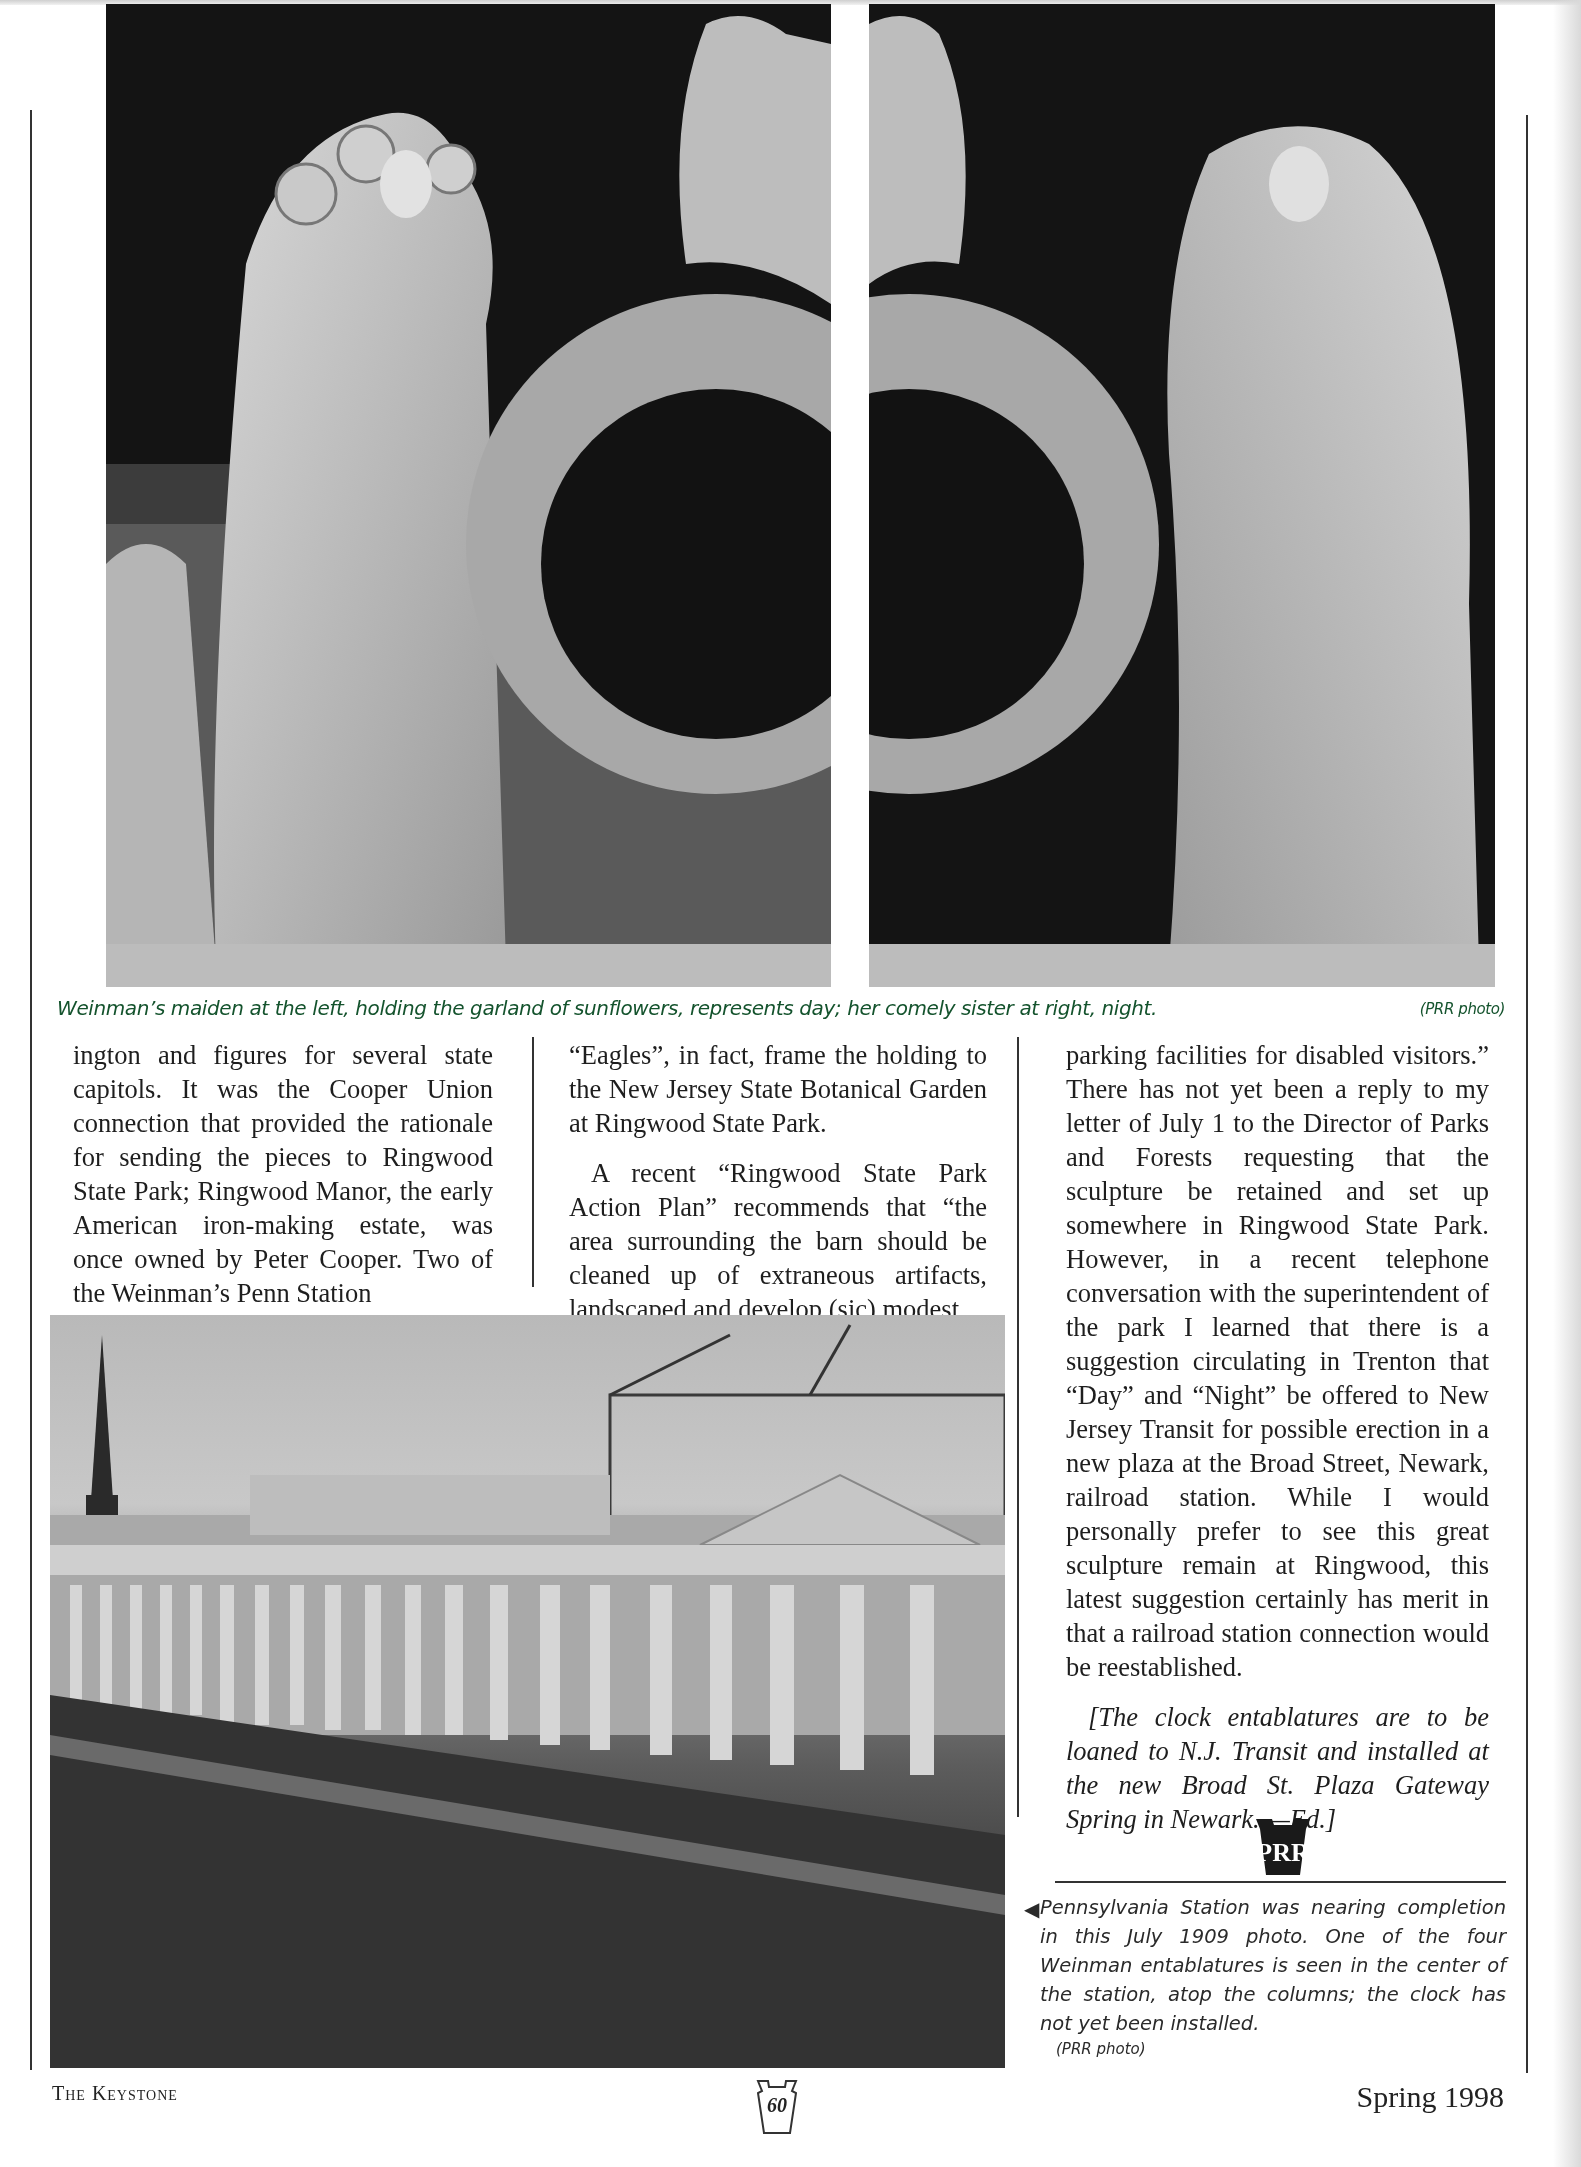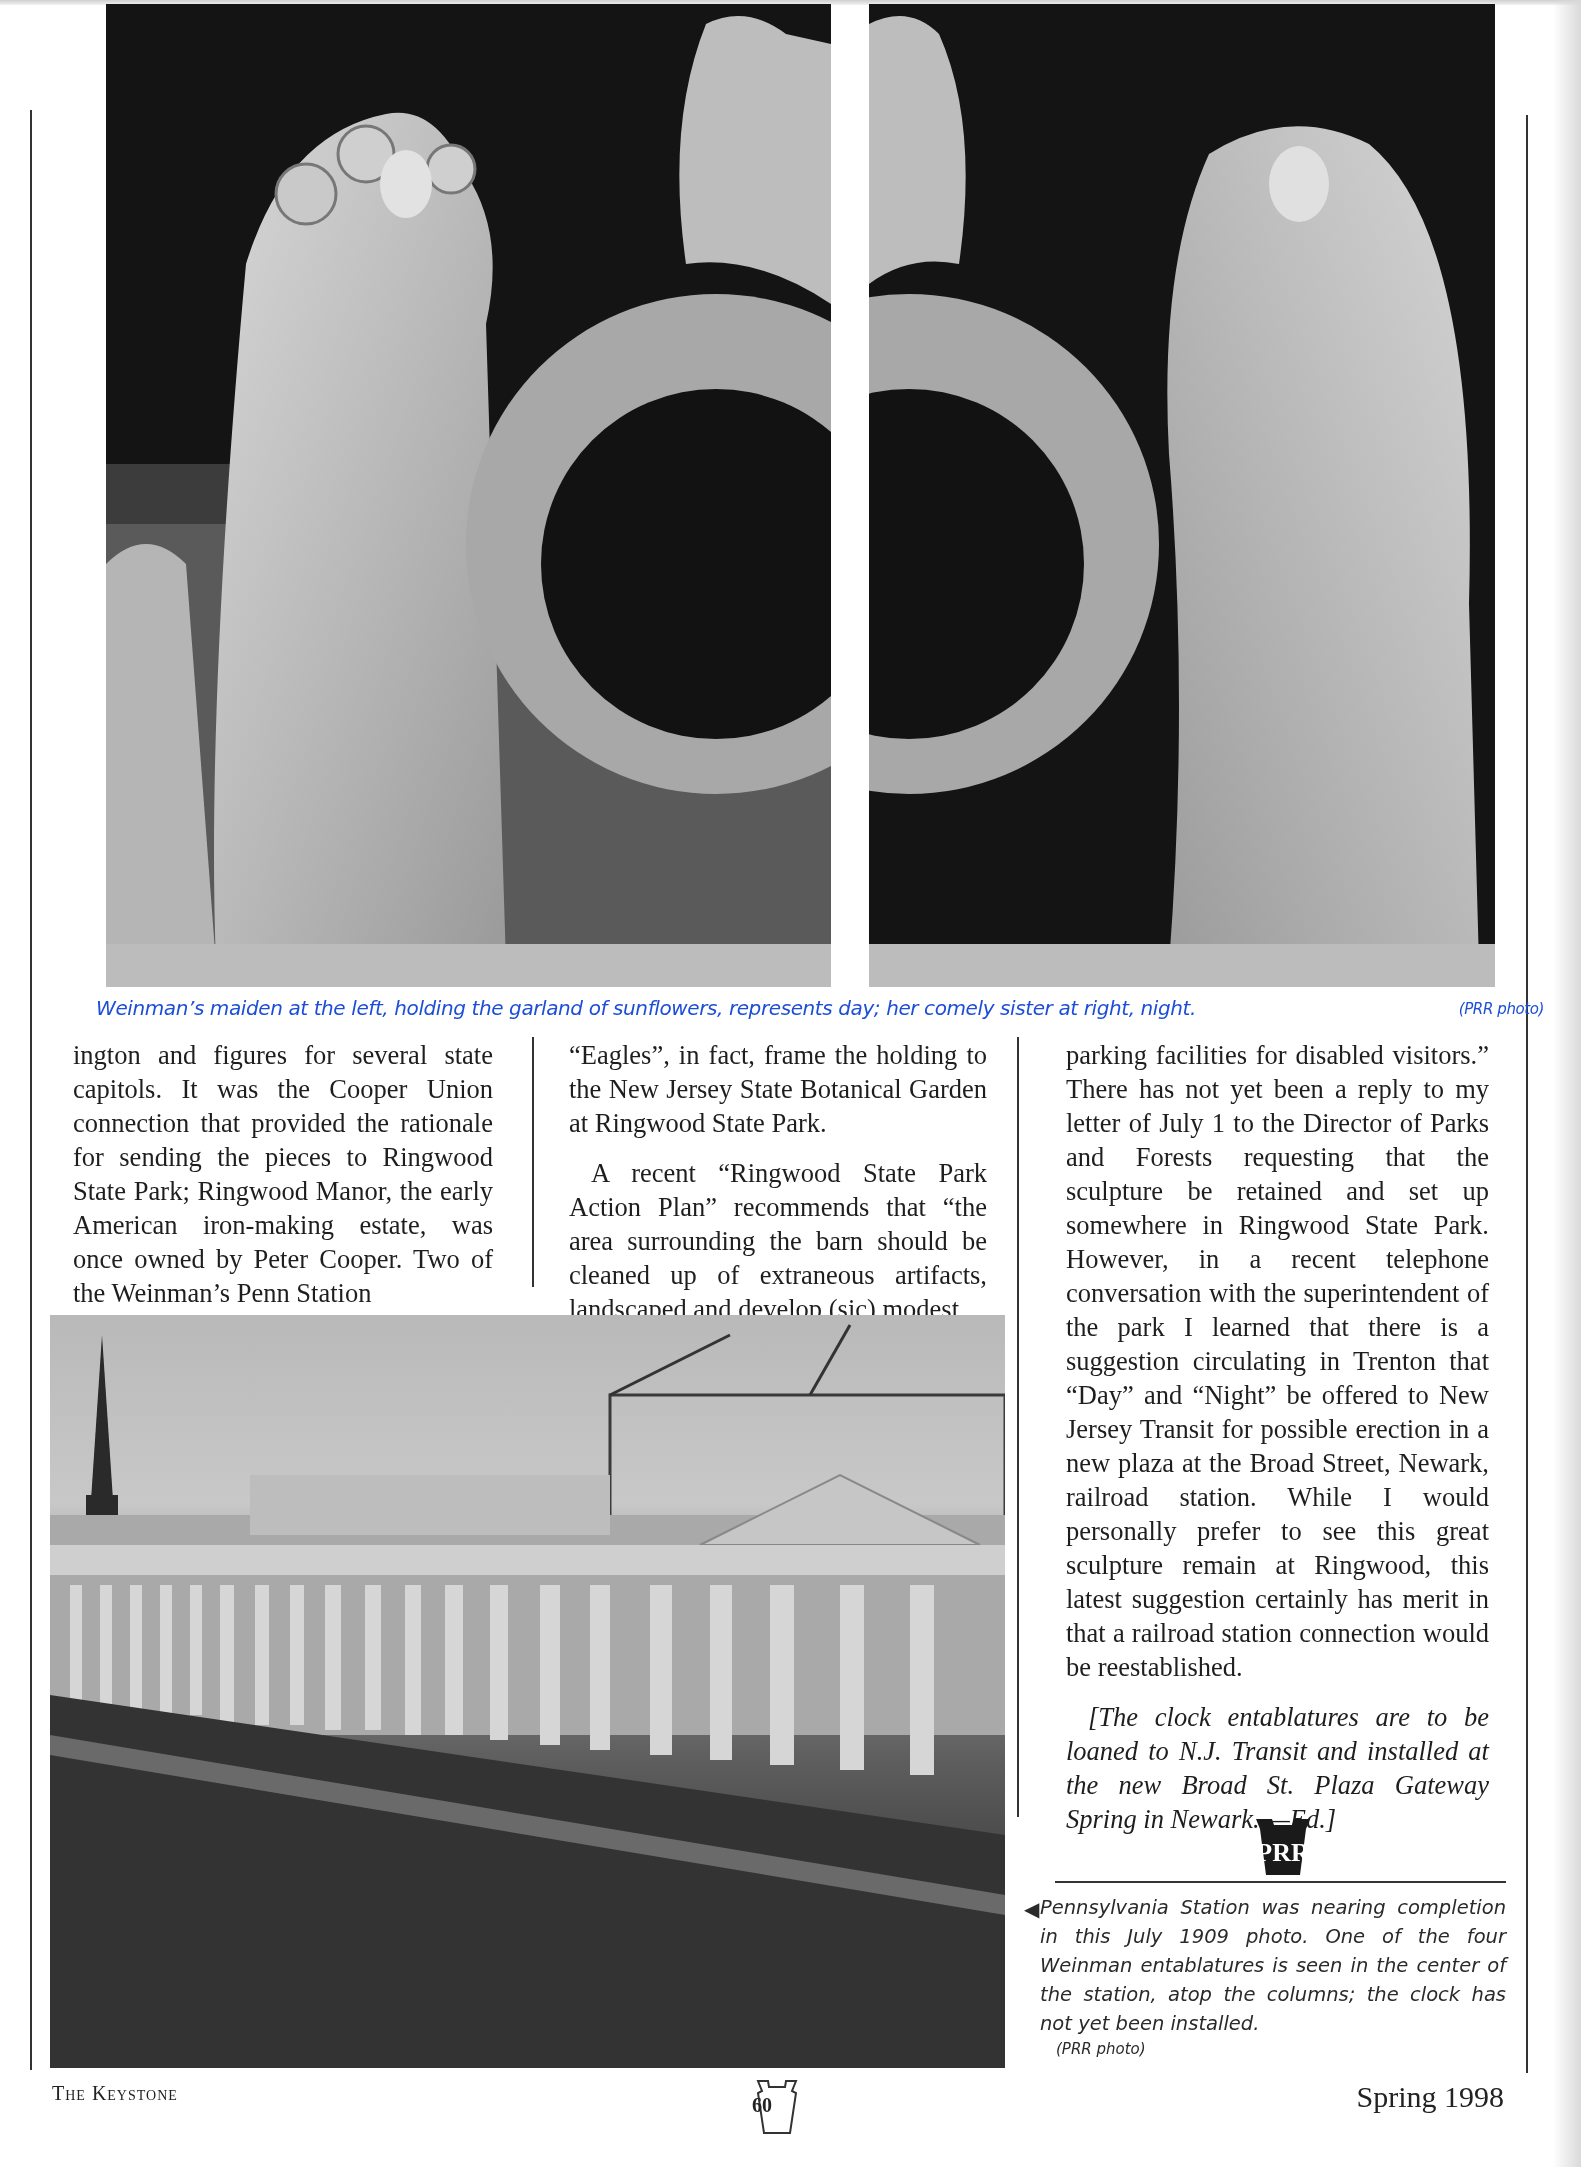--- a/index.html
+++ b/index.html
@@ -9,21 +9,21 @@
   .border-left { position:absolute; left:30px; top:110px; width:2px; height:1960px; background:#333; }
   .border-right { position:absolute; left:1526px; top:115px; width:2px; height:1958px; background:#333; }
 
   
   .photo { position:absolute; overflow:hidden; }
   .photo-day { left:106px; top:4px; width:725px; height:983px; background:#141414; }
   .photo-night { left:869px; top:4px; width:626px; height:983px; background:#141414; }
   .photo-station { left:50px; top:1315px; width:955px; height:753px; background:linear-gradient(to bottom,#b9b9b9 0%,#c8c8c8 25%,#8a8a8a 40%,#5c5c5c 60%,#3a3a3a 80%,#222 100%); }
 
   
-  .caption-top { position:absolute; left:57px; top:996px; width:1448px; font-family:"DejaVu Sans", sans-serif; font-style:italic; font-size:20px; color:#1d4ed8; letter-spacing:-0.4px;margin-left:39px; }
+  .caption-top { position:absolute; left:57px; top:996px; width:1448px; font-family:"DejaVu Sans", sans-serif; font-style:italic; font-size:20px; color:#14532d; letter-spacing:-0.4px; }
   .caption-top .credit { position:absolute; right:0; top:4px; font-size:15px; }
 
   
   .col { position:absolute; top:1022px; font-size:26.5px; line-height:34px; text-align:justify; color:#1e1e1e; }
   .col p { margin:16px; }
   .col .indent { text-indent:22px; }
   .col1 { left:57px; width:452px; }
   .col2 { left:553px; width:450px; }
   .col3 { left:1050px; width:455px; }
   .col .edit-note { font-style:italic; text-indent:22px; }
@@ -35,21 +35,21 @@
   .rule { position:absolute; left:1055px; top:1881px; width:451px; height:2px; background:#333; }
   .caption-bottom { position:absolute; left:1024px; top:1893px; width:482px; font-family:"DejaVu Sans", sans-serif; font-style:italic; font-size:19.5px; line-height:29px; color:#2a2a2a; }
   .caption-bottom .arrow { position:absolute; left:0; top:2px; font-style:normal; font-size:20px; }
   .caption-bottom .text { margin-left:16px; text-align:justify; }
   .caption-bottom .credit { margin-left:32px; font-size:15px; line-height:22px; }
 
   
   .footer-left { position:absolute; left:52px; top:2082px; font-size:20px; letter-spacing:1px; font-variant:small-caps; color:#222; }
   .footer-right { position:absolute; right:77px; top:2080px; font-size:30px; color:#222; }
   .page-key { position:absolute; left:752px; top:2079px; width:50px; height:56px; }
-  .page-num { position:absolute; left:752px; top:2094px; width:50px; text-align:left; font-size:20px; font-weight:bold; color:#222; }
+  .page-num { position:absolute; left:752px; top:2094px; width:50px; text-align:center; font-size:20px; font-weight:bold; color:#222;font-style:italic; }
 </style>
 </head>
 <body>
 
 <div class="top-strip"></div>
 <div class="edge-shadow"></div>
 <div class="border-left"></div>
 <div class="border-right"></div>
 
 <div class="photo photo-day">

